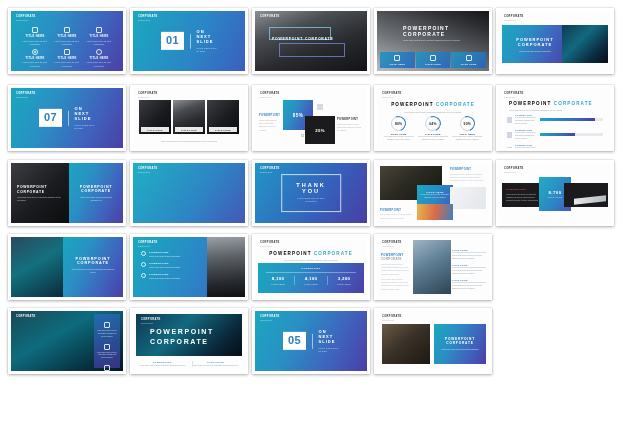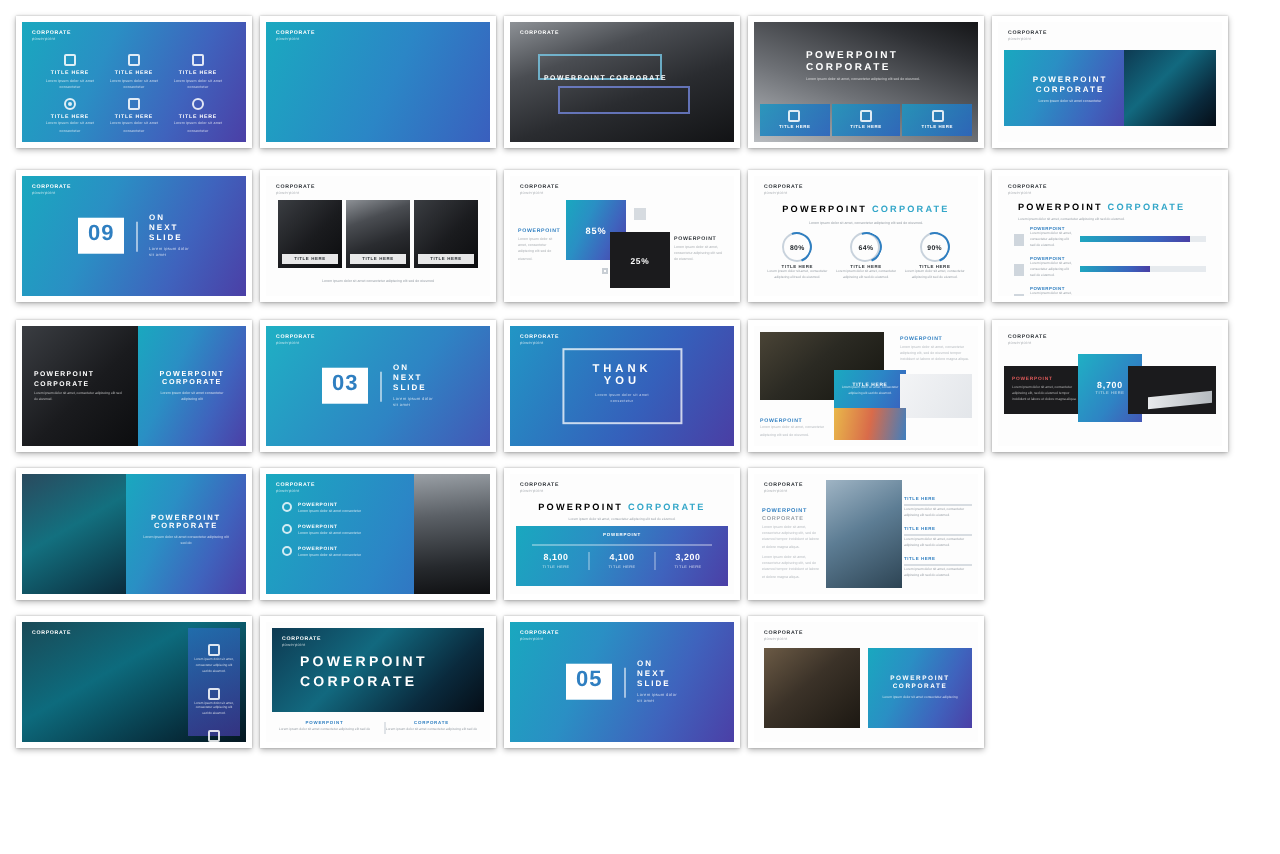--- a/index.html
+++ b/index.html
@@ -169,20 +169,28 @@
         </div>
       </div>
     </div>
 
     <div class="slide">
       <div class="inner g-teal-blue">
         <div class="logo on-dark">
           <div class="l1">CORPORATE</div>
           <div class="l2">powerpoint</div>
         </div>
+        <div class="nextwrap">
+          <div class="bignum">01</div>
+          <div class="bar"></div>
+          <div class="nexttxt">
+            <div class="t1">ON NEXT SLIDE</div>
+            <div class="t2">Lorem ipsum dolor sit amet</div>
+          </div>
+        </div>
       </div>
     </div>
 
     <div class="slide">
       <div class="inner photo-bw">
         <div class="logo on-dark">
           <div class="l1">CORPORATE</div>
         </div>
         <div style="position:absolute;left:14px;top:16px;width:62px;height:13px;border:.8px solid rgba(120,200,230,.8);"></div>
         <div style="position:absolute;left:24px;top:32px;width:66px;height:14px;border:.8px solid rgba(120,140,230,.75);"></div>
@@ -234,21 +242,21 @@
 
   <div class="grid-row" style="top:85px">
 
     <div class="slide">
       <div class="inner g-teal-purple">
         <div class="logo on-dark">
           <div class="l1">CORPORATE</div>
           <div class="l2">powerpoint</div>
         </div>
         <div class="nextwrap">
-          <div class="bignum">09</div>
+          <div class="bignum">07</div>
           <div class="bar"></div>
           <div class="nexttxt">
             <div class="t1">ON NEXT SLIDE</div>
             <div class="t2">Lorem ipsum dolor sit amet</div>
           </div>
         </div>
       </div>
     </div>
 
     <div class="slide">
@@ -406,28 +414,20 @@
           </div>
         </div>
       </div>
     </div>
 
     <div class="slide">
       <div class="inner g-teal-light">
         <div class="logo on-dark">
           <div class="l1">CORPORATE</div>
           <div class="l2">powerpoint</div>
-        </div>
-        <div class="nextwrap">
-          <div class="bignum">03</div>
-          <div class="bar"></div>
-          <div class="nexttxt">
-            <div class="t1">ON NEXT SLIDE</div>
-            <div class="t2">Lorem ipsum dolor sit amet</div>
-          </div>
         </div>
       </div>
     </div>
 
     <div class="slide">
       <div class="inner g-blue-deep">
         <div class="logo on-dark">
           <div class="l1">CORPORATE</div>
           <div class="l2">powerpoint</div>
         </div>

